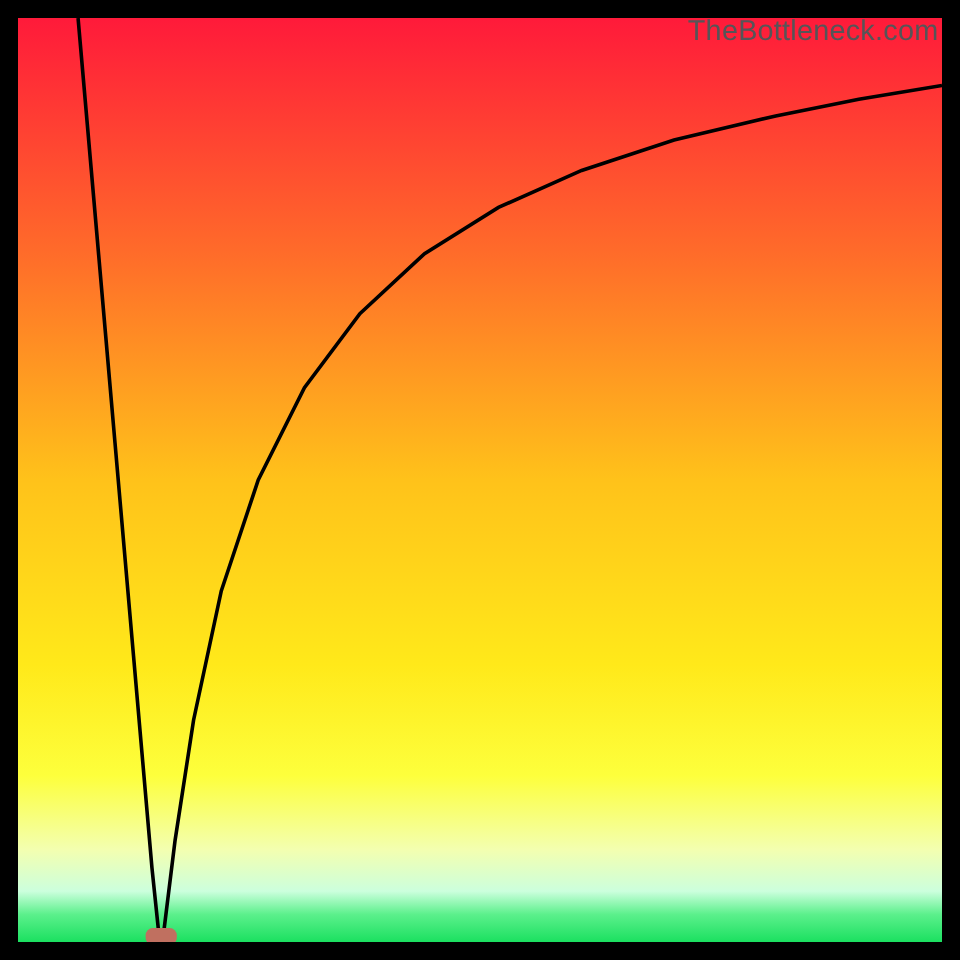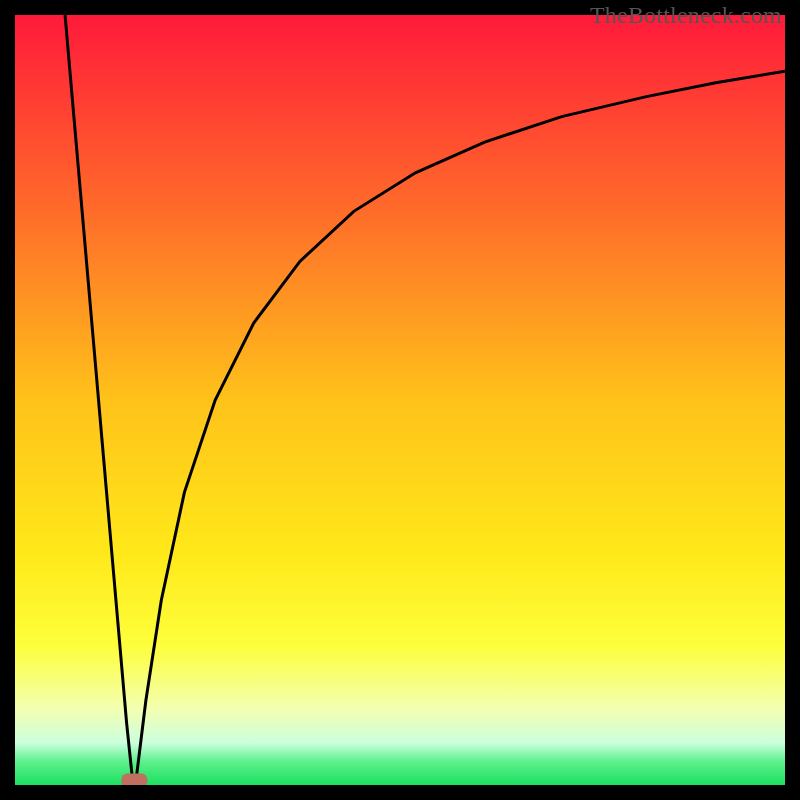--- a/index.html
+++ b/index.html
@@ -21,28 +21,27 @@
   }
   .plot {
     position: absolute;
     top: 15px;
     left: 15px;
     width: 770px;
     height: 770px;
   }
   .watermark {
     position: absolute;
-    top: 2px;
+    top: 12px;
     right: 18px;
     color: #555558;
     font-size: 24px;
     font-weight: 500;
     letter-spacing: 0.2px;
     user-select: none;
-    font-family: Liberation Serif, serif;
   }
 </style>
 </head>
 <body>
 
 <div class="frame">
   <svg class="plot" viewBox="0 0 770 770" preserveAspectRatio="none">
     <defs>
       <linearGradient id="bg-grad" x1="0" y1="0" x2="0" y2="1">
           <stop offset="0%" stop-color="#ff1a3a"></stop>

